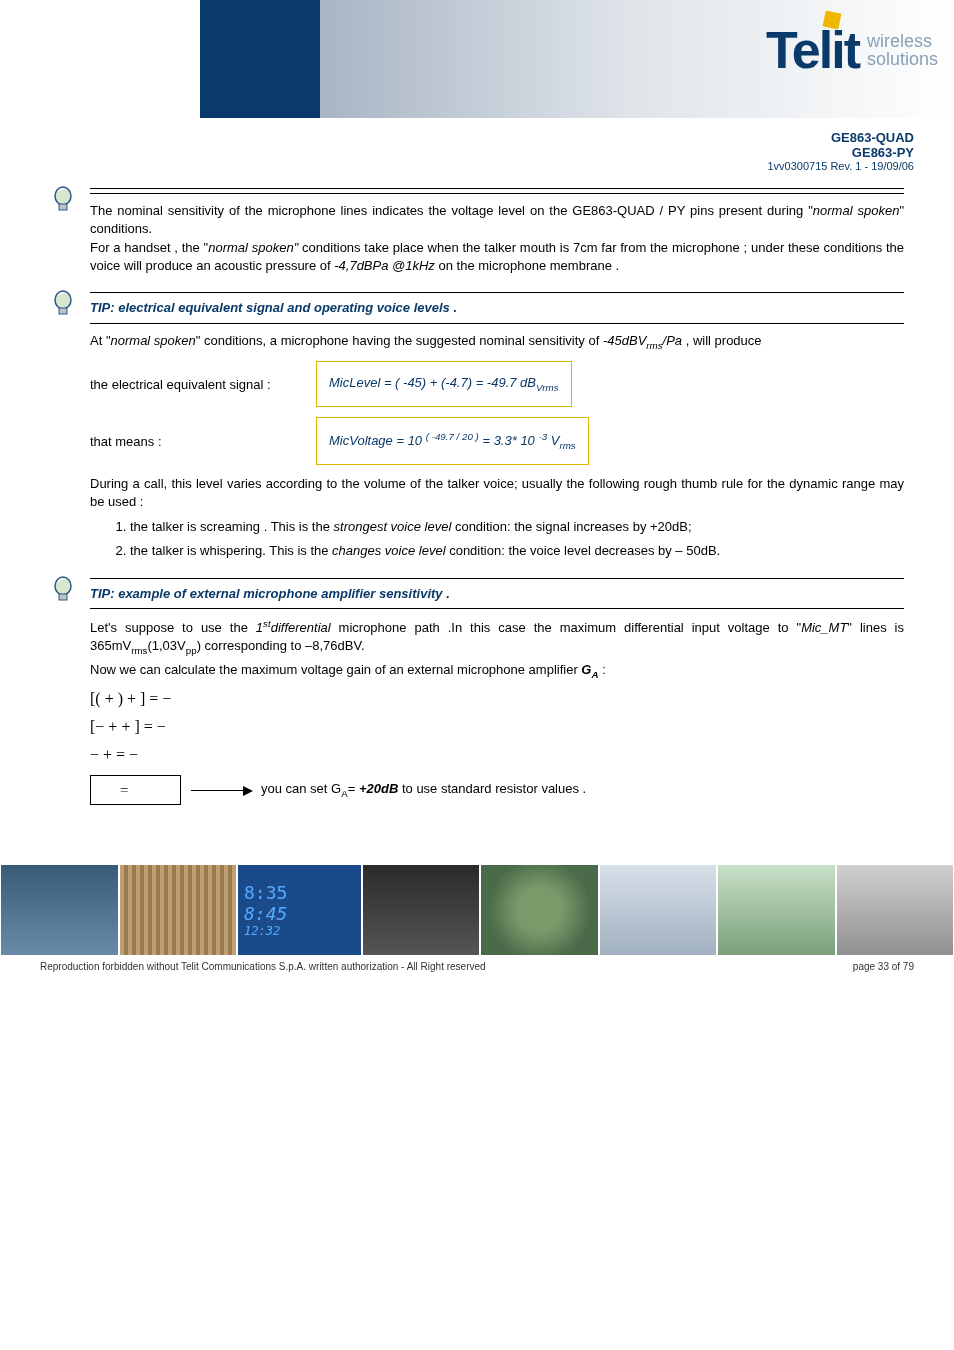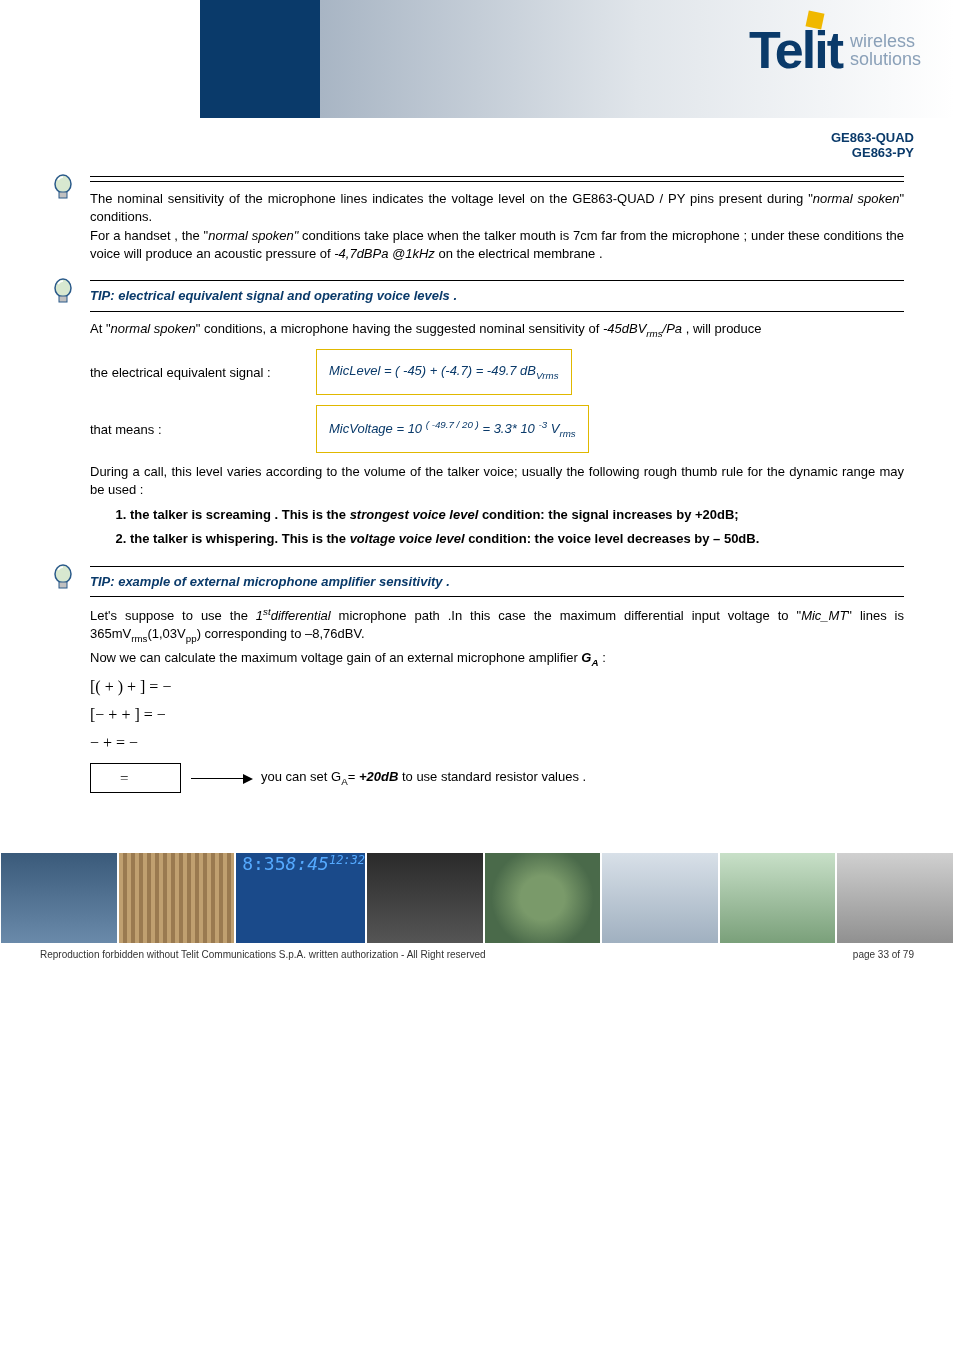--- a/index.html
+++ b/index.html
@@ -27,21 +27,21 @@
   .header-grad {
     position: absolute;
     left: 320px;
     top: 0;
     right: 0;
     height: 118px;
     background: linear-gradient(to right, #a8b5c4 0%, #e0e5ea 50%, #ffffff 100%);
   }
   .logo {
     position: absolute;
-    right: 33px;
+    right: 16px;
     top: 20px;
     display: flex;
     align-items: center;
   }
   .logo-telit {
     font-family: Arial, sans-serif;
     font-weight: bold;
     font-size: 52px;
     color: #0a3a6a;
     letter-spacing: -2px;
@@ -125,21 +125,20 @@
     display: flex;
     align-items: center;
   }
   .formula-label {
     display: inline-block;
     width: 220px;
   }
   ol.numlist {
     margin: 8px 0 16px 20px;
     padding-left: 20px;
-    font-weight: bold;
   }
   ol.numlist li {
     margin-bottom: 6px;
     text-align: justify;
   }
   .eq-block {
     font-family: "Times New Roman", serif;
     font-size: 16px;
     margin: 6px 0;
   }
@@ -176,21 +175,21 @@
     height: 90px;
     display: flex;
   }
   .fimg {
     flex: 1;
     height: 90px;
     margin: 0 1px;
   }
   .f1 { background: linear-gradient(#3a5a7a,#6a8aaa); }
   .f2 { background: repeating-linear-gradient(90deg,#c0a070,#c0a070 4px,#9a7a50 4px,#9a7a50 8px); }
-  .f3 { background: #1a4a8a; color:#5af; font-family:monospace; font-size:18px; display:flex; flex-direction:row; justify-content:center; padding-left:6px;}
+  .f3 { background: #1a4a8a; color:#5af; font-family:monospace; font-size:18px; display:flex; flex-direction:column; justify-content:center; padding-left:6px;}
   .f4 { background: linear-gradient(#2a2a2a,#555); }
   .f5 { background: radial-gradient(circle at 50% 50%, #7a9a6a 30%, #4a6a4a 70%); }
   .f6 { background: linear-gradient(#d8e0e8,#a0b0c0); }
   .f7 { background: linear-gradient(#c8e0c8,#7aa07a); }
   .f8 { background: linear-gradient(#d0d0d0,#909090); }
   .footer-text {
     font-size: 10px;
     padding: 6px 40px 20px 40px;
     display: flex;
     justify-content: space-between;
@@ -215,39 +214,40 @@
     <div class="logo-sub">
       <div>wireless</div>
       <div>solutions</div>
     </div>
   </div>
 </div>
 
 <div class="doc-header">
   <div class="model1">GE863-QUAD</div>
   <div class="model2">GE863-PY</div>
+  <div class="rev">1vv0300715 Rev. 1 - 19/09/06</div>
 </div>
 
 <div class="content">
 
   <div class="tip-row">
     <svg class="tip-icon" viewBox="0 0 22 28">
       <ellipse cx="11" cy="10" rx="8" ry="9" fill="#d8e8d0" stroke="#2a5a8a" stroke-width="1.5"></ellipse>
       <rect x="7" y="18" width="8" height="6" fill="#c0c0c0" stroke="#2a5a8a" stroke-width="1"></rect>
       <path d="M 6 6 Q 8 3 11 3" fill="none" stroke="#fff" stroke-width="1.5"></path>
     </svg>
     <div class="tip-line-top"></div>
     <div class="tip-line-bot"></div>
   </div>
 
   <div class="para">
     <span>The nominal sensitivity of the microphone lines indicates the voltage level on the GE863-QUAD / PY pins present during "</span><span class="italic">normal spoken</span><span>" conditions.</span>
   </div>
   <div class="para" style="margin-top:-6px">
-    <span>For a handset , the "</span><span class="italic">normal spoken"</span><span>  conditions take place when the talker mouth is 7cm far from the microphone ; under these conditions the voice will produce an acoustic pressure of </span><span class="italic">-4,7dBPa @1kHz</span><span> on the electrical membrane .</span>
+    <span>For a handset , the "</span><span class="italic">normal spoken"</span><span>  conditions take place when the talker mouth is 7cm far from the microphone ; under these conditions the voice will produce an acoustic pressure of </span><span class="italic">-4,7dBPa @1kHz</span><span> on the microphone membrane .</span>
   </div>
 
   <div class="tip-row" style="margin-top:18px">
     <svg class="tip-icon" viewBox="0 0 22 28">
       <ellipse cx="11" cy="10" rx="8" ry="9" fill="#d8e8d0" stroke="#2a5a8a" stroke-width="1.5"></ellipse>
       <rect x="7" y="18" width="8" height="6" fill="#c0c0c0" stroke="#2a5a8a" stroke-width="1"></rect>
       <path d="M 6 6 Q 8 3 11 3" fill="none" stroke="#fff" stroke-width="1.5"></path>
     </svg>
     <div class="tip-line-top"></div>
     <div class="tip-text">TIP:  electrical equivalent signal and operating voice levels .</div>
@@ -272,21 +272,21 @@
     </span>
   </div>
 
   <div class="para">During a call, this level varies according to the volume of the talker voice; usually the following rough thumb rule for the dynamic range may be used :</div>
 
   <ol class="numlist">
     <li>
       <span>the talker is screaming .  This is the </span><span class="italic">strongest voice level</span><span> condition: the signal increases by +20dB;</span>
     </li>
     <li>
-      <span>the talker is whispering.  This is the </span><span class="italic">voltage voice level</span><span> condition: the voice level decreases by – 50dB.</span>
+      <span>the talker is whispering.  This is the </span><span class="italic">changes voice level</span><span> condition: the voice level decreases by – 50dB.</span>
     </li>
   </ol>
 
 
   <div class="tip-row" style="margin-top:18px">
     <svg class="tip-icon" viewBox="0 0 22 28">
       <ellipse cx="11" cy="10" rx="8" ry="9" fill="#d8e8d0" stroke="#2a5a8a" stroke-width="1.5"></ellipse>
       <rect x="7" y="18" width="8" height="6" fill="#c0c0c0" stroke="#2a5a8a" stroke-width="1"></rect>
       <path d="M 6 6 Q 8 3 11 3" fill="none" stroke="#fff" stroke-width="1.5"></path>
     </svg>

